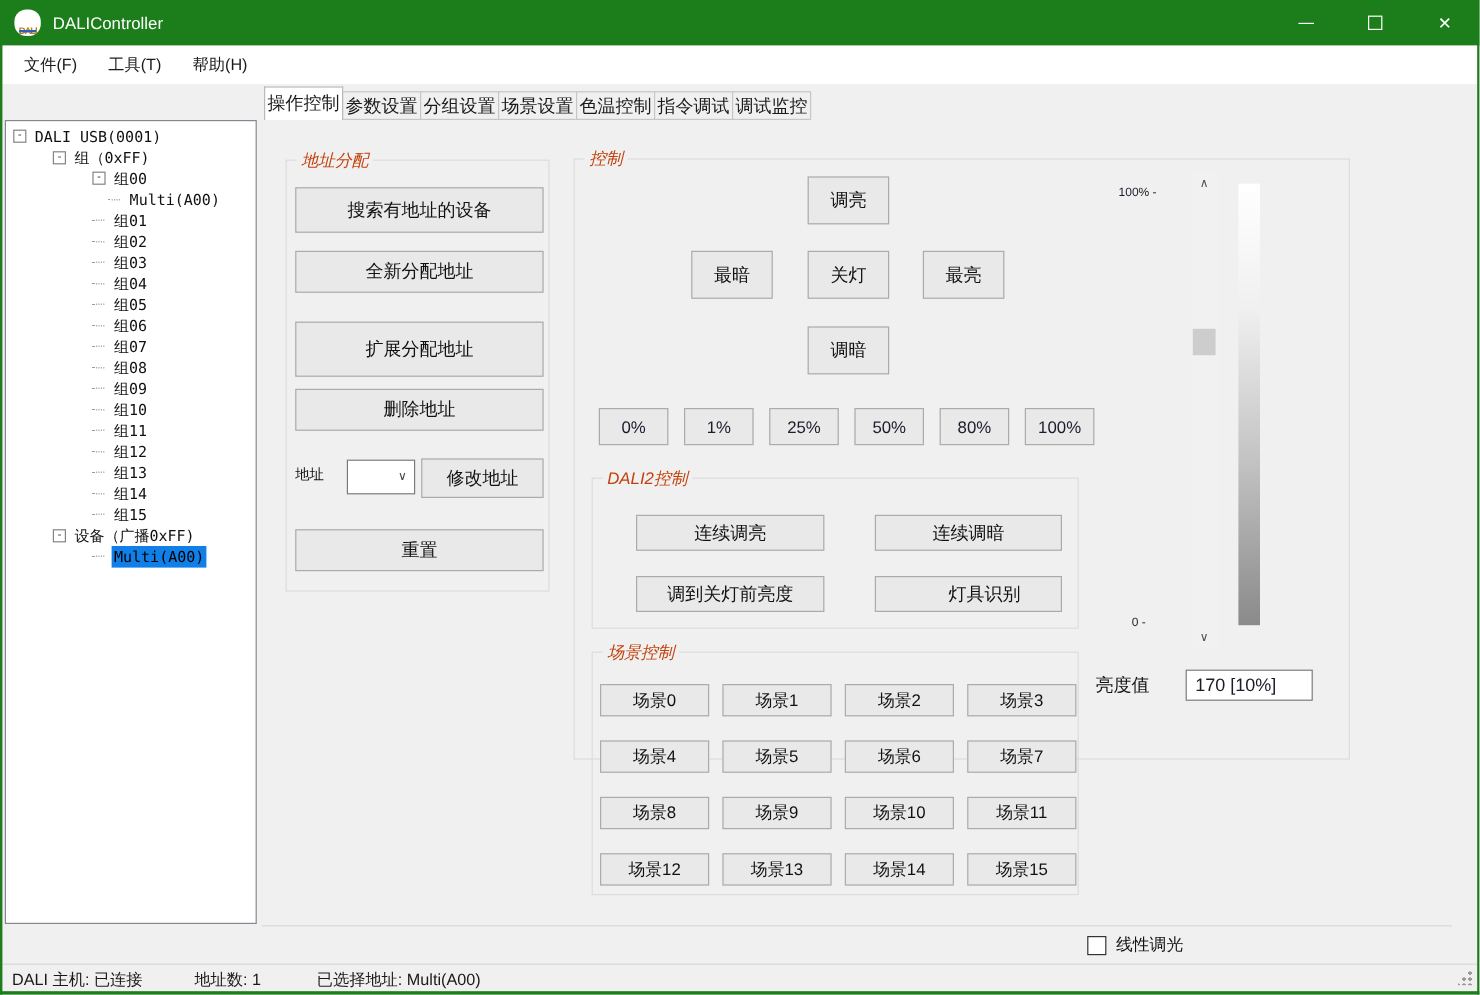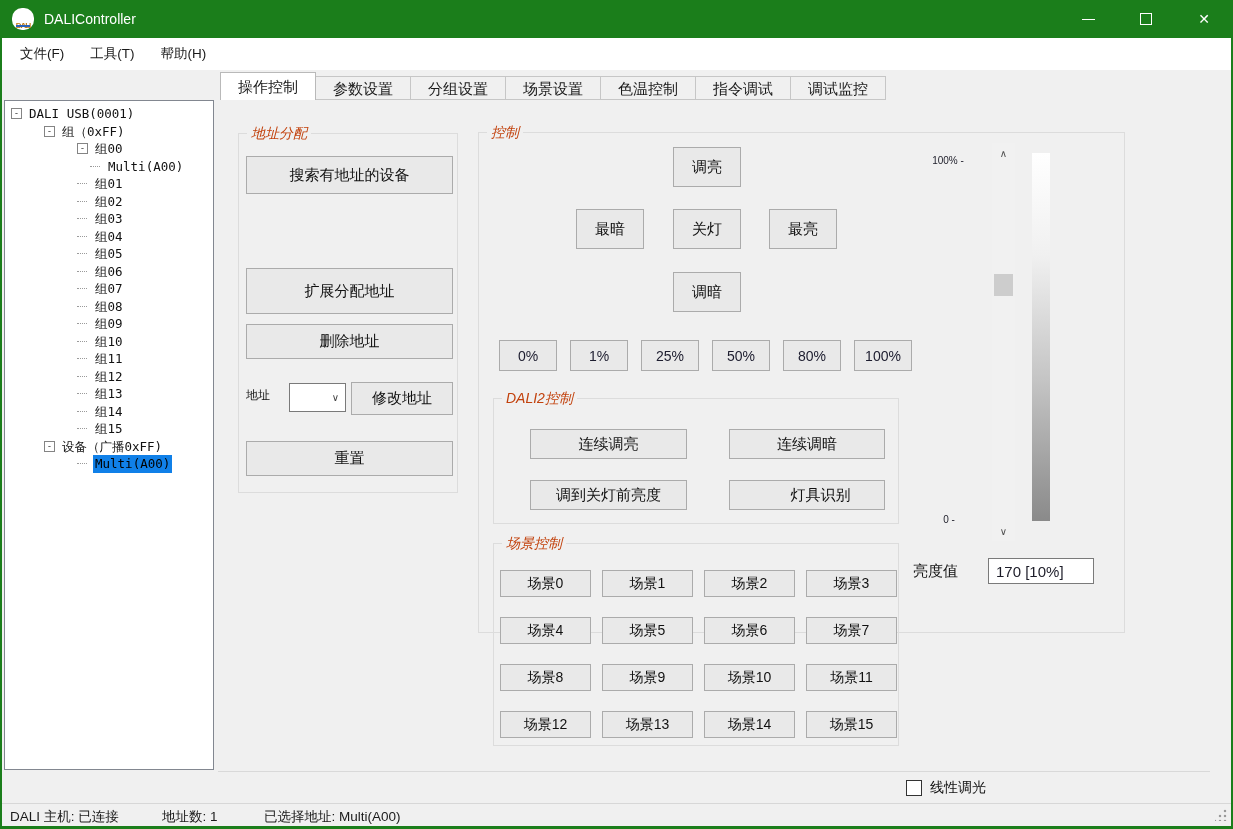--- a/index.html
+++ b/index.html
@@ -34,21 +34,21 @@
   .tree-panel { position:absolute; left:4px; top:100px; width:210px; height:670px; background:#fff; border:1px solid #828790; overflow:hidden; padding-top:4px; font-family:"DejaVu Sans Mono","Liberation Mono",monospace; }
   .trow { height:17.5px; line-height:17.5px; display:flex; align-items:center; font-size:12.5px; color:#111; white-space:nowrap; }
   .trow .tbox { width:11px; height:11px; border:1px solid #848484; background:#fff; display:inline-flex; align-items:center; justify-content:center; font-size:9px; line-height:9px; color:#333; margin-right:5px; flex:none; }
   .trow .tdash { width:10px; border-top:1px dotted #9a9a9a; margin-right:6px; flex:none; }
   .lvl0 { padding-left:6px; } .lvl1 { padding-left:39px; } .lvl2 { padding-left:72px; } .lvl3 { padding-left:85px; }
   .tlabel { padding:0 2px; }
   .selected .tlabel { background:#1080e8; color:#000; }
 
   
   .tabstrip { position:absolute; left:220px; top:72px; height:28px; display:flex; align-items:flex-end; z-index:5; }
-  .tab { font-size:15px; color:#1a1a1a; padding:0 17px; height:24px; line-height:23px; background:#f0f0f0; border:1px solid #c6c6c6; margin-left:-1px; }
+  .tab { font-size:15px; color:#1a1a1a; padding:0 2px; height:24px; line-height:23px; background:#f0f0f0; border:1px solid #c6c6c6; margin-left:-1px; }
   .tab.active { height:28px; line-height:27px; background:#fff; border:1px solid #b9b9b9; border-bottom:none; margin-left:0; z-index:6; }
   .page-bottom-line { position:absolute; left:218px; top:771px; width:992px; height:1px; background:#d9d9d9; }
 
   
   .groupbox { position:absolute; border:1px solid #dcdcdc; }
   .groupbox > .gb-label { position:absolute; top:-9px; left:8px; background:#f0f0f0; padding:0 4px; font-size:14px; color:#c2410c; line-height:17px;font-style:italic; }
 
   .btn { position:absolute; background:#e9e9e9; border:1px solid #ababab; color:#111; display:flex; align-items:center; justify-content:center; font-size:15px; cursor:default; }
 
   
@@ -214,20 +214,21 @@
     <div class="tab">场景设置</div>
     <div class="tab">色温控制</div>
     <div class="tab">指令调试</div>
     <div class="tab">调试监控</div>
   </div>
   <div class="page-bottom-line"></div>
 
   <div class="groupbox" style="left:238px; top:133px; width:220px; height:360px;">
     <span class="gb-label">地址分配</span>
     <div class="btn" style="left:7px; top:22px; width:207px; height:38px;">搜索有地址的设备</div>
+    <div class="btn" style="left:7px; top:75px; width:207px; height:35px;">全新分配地址</div>
     <div class="btn" style="left:7px; top:134px; width:207px; height:46px;">扩展分配地址</div>
     <div class="btn" style="left:7px; top:190px; width:207px; height:35px;">删除地址</div>
     <span class="addr-label" style="left:7px; top:253px;">地址</span>
     <div class="combo" style="left:50px; top:249px; width:57px; height:29px;">
       <span></span>
       <span class="chev">∨</span>
     </div>
     <div class="btn" style="left:112px; top:248px; width:102px; height:33px;">修改地址</div>
     <div class="btn" style="left:7px; top:307px; width:207px; height:35px;">重置</div>
   </div>

